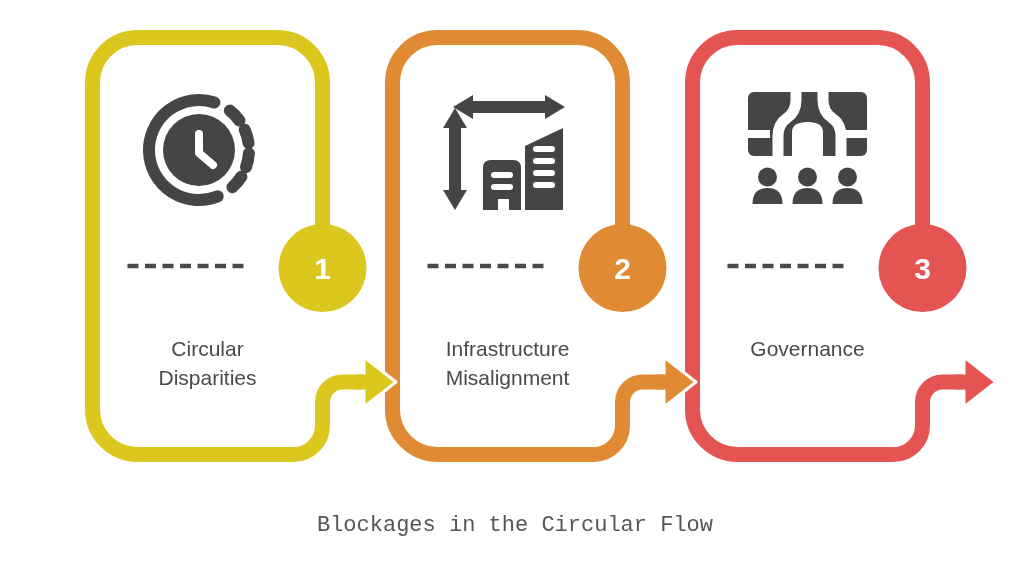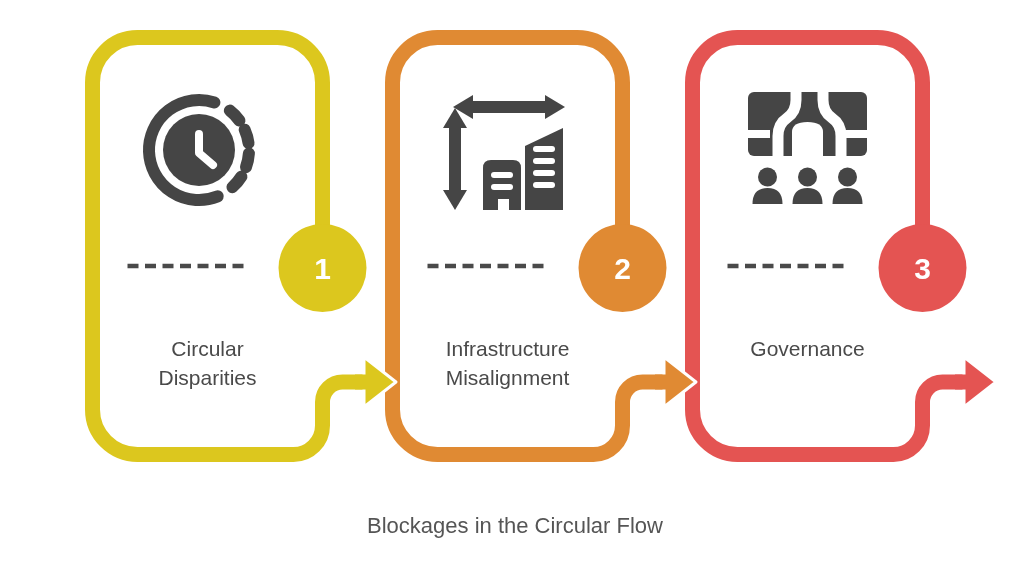--- a/index.html
+++ b/index.html
@@ -21,21 +21,21 @@
   }
   .card-label{
     position:absolute;width:245px;top:334px;text-align:center;
     font-size:21px;line-height:29px;color:var(--text_color,#4a4a4a);
   }
   .card-label.c1{left:85px;}
   .card-label.c2{left:385px;}
   .card-label.c3{left:685px;}
   .diagram-title{
     position:absolute;left:0;right:0;top:513px;text-align:center;
-    font-size:22px;color:var(--title_color,#555);
+    font-size:22px;color:var(--title_color,#555);font-family:Liberation Mono, monospace;
   }
 </style>
 </head>
 <body style="--background: #ffffff; --icon_color: #454545; --text_color: #4a4a4a; --title_color: #555555; --dash_color: #4a4a4a; --number_color: #ffffff;">
 
 <div class="stage">
 <svg width="1030" height="565" viewBox="0 0 1030 565">
 
   <g transform="translate(85,30)">
     <path class="card-outline" d="M237.5 238 V52.5 A45 45 0 0 0 192.5 7.5 H52.5 A45 45 0 0 0 7.5 52.5 V379.5 A45 45 0 0 0 52.5 424.5 H208.5 A29 29 0 0 0 237.5 395.5 V372 A20 20 0 0 1 257.5 352 H283" stroke="#dcc71e"></path>

